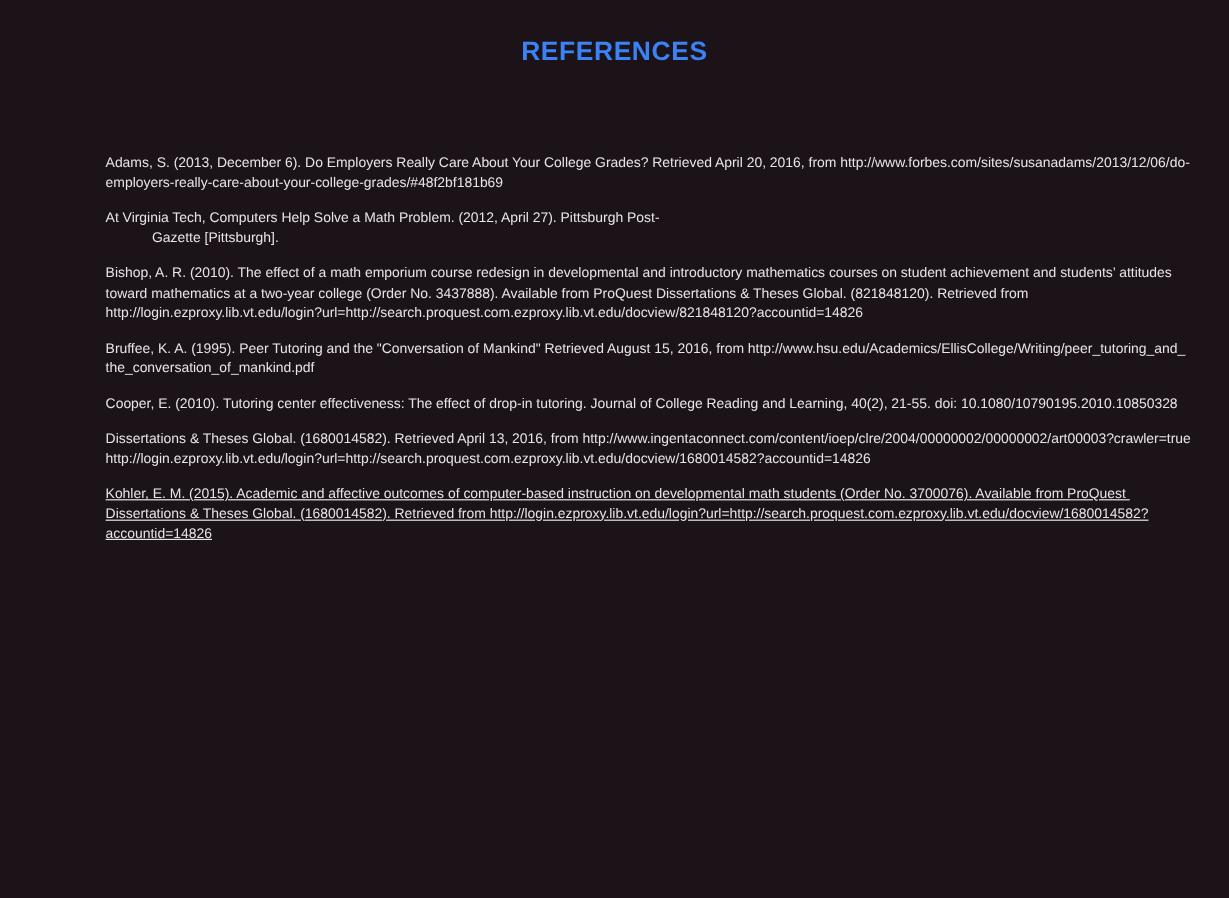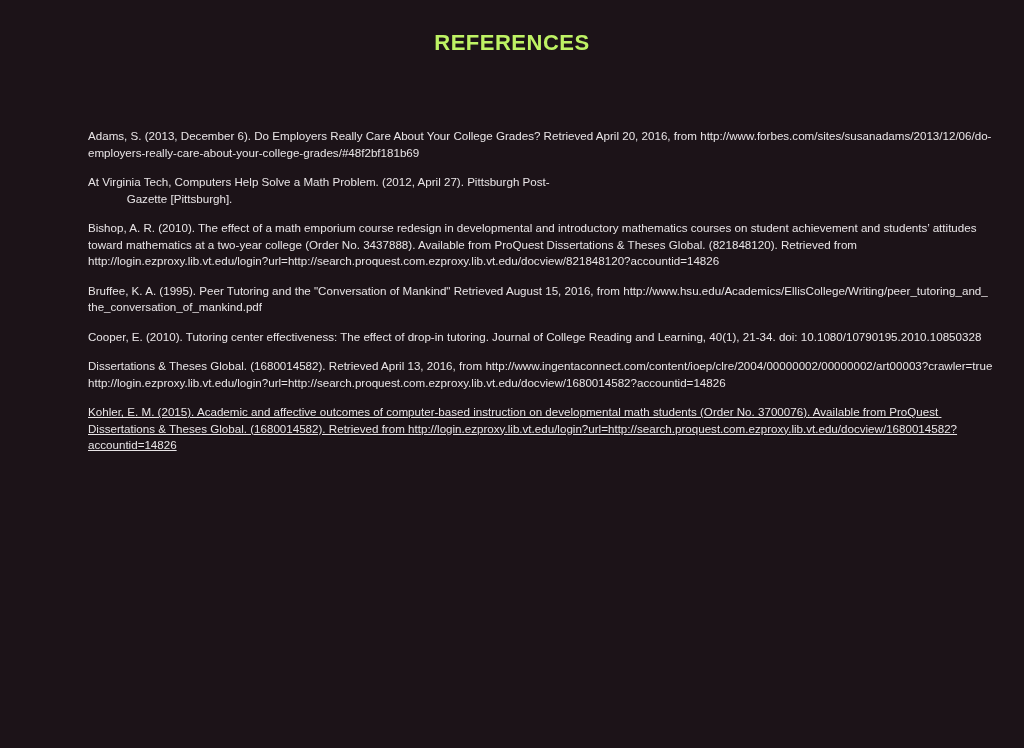--- a/index.html
+++ b/index.html
@@ -18,21 +18,21 @@
     width: 1024px;
     height: 748px;
     box-sizing: border-box;
   }
   .slide-title {
     position: absolute;
     top: 30px;
     left: 0;
     width: 1024px;
     text-align: center;
-    color: #bef264;
+    color: #3b82f6;
     font-size: 22px;
     font-weight: bold;
     letter-spacing: 0.5px;
   }
   .refs {
     position: absolute;
     top: 128px;
     left: 57px;
     width: 940px;
   }
@@ -56,19 +56,19 @@
 <div class="slide">
 
   <div class="slide-title">REFERENCES</div>
 
   <div class="refs">
     <div class="ref-entry">Adams, S. (2013, December 6). Do Employers Really Care About Your College Grades? Retrieved April 20, 2016, from http://www.forbes.com/sites/susanadams/2013/12/06/do-employers-really-care-about-your-college-grades/#48f2bf181b69</div>
     <div class="ref-entry">At Virginia Tech, Computers Help Solve a Math Problem. (2012, April 27). Pittsburgh Post-
             Gazette [Pittsburgh].</div>
     <div class="ref-entry">Bishop, A. R. (2010). The effect of a math emporium course redesign in developmental and introductory mathematics courses on student achievement and students’ attitudes toward mathematics at a two-year college (Order No. 3437888). Available from ProQuest Dissertations &amp; Theses Global. (821848120). Retrieved from http://login.ezproxy.lib.vt.edu/login?url=http://search.proquest.com.ezproxy.lib.vt.edu/docview/821848120?accountid=14826</div>
     <div class="ref-entry">Bruffee, K. A. (1995). Peer Tutoring and the "Conversation of Mankind" Retrieved August 15, 2016, from http://www.hsu.edu/Academics/EllisCollege/Writing/peer_tutoring_and_ the_conversation_of_mankind.pdf</div>
-    <div class="ref-entry">Cooper, E. (2010). Tutoring center effectiveness: The effect of drop-in tutoring. Journal of College Reading and Learning, 40(1), 21-34. doi: 10.1080/10790195.2010.10850328</div>
+    <div class="ref-entry">Cooper, E. (2010). Tutoring center effectiveness: The effect of drop-in tutoring. Journal of College Reading and Learning, 40(2), 21-55. doi: 10.1080/10790195.2010.10850328</div>
     <div class="ref-entry">Dissertations &amp; Theses Global. (1680014582). Retrieved April 13, 2016, from http://www.ingentaconnect.com/content/ioep/clre/2004/00000002/00000002/art00003?crawler=true
 http://login.ezproxy.lib.vt.edu/login?url=http://search.proquest.com.ezproxy.lib.vt.edu/docview/1680014582?accountid=14826</div>
     <div class="ref-entry">Kohler, E. M. (2015). Academic and affective outcomes of computer-based instruction on developmental math students (Order No. 3700076). Available from ProQuest Dissertations &amp; Theses Global. (1680014582). Retrieved from http://login.ezproxy.lib.vt.edu/login?url=http://search.proquest.com.ezproxy.lib.vt.edu/docview/1680014582?accountid=14826</div>
   </div>
 
 </div>
 
 </body></html>

